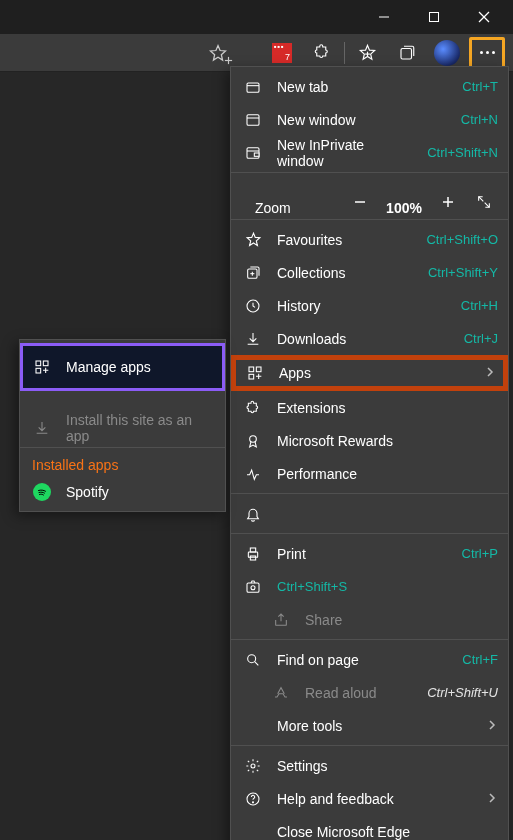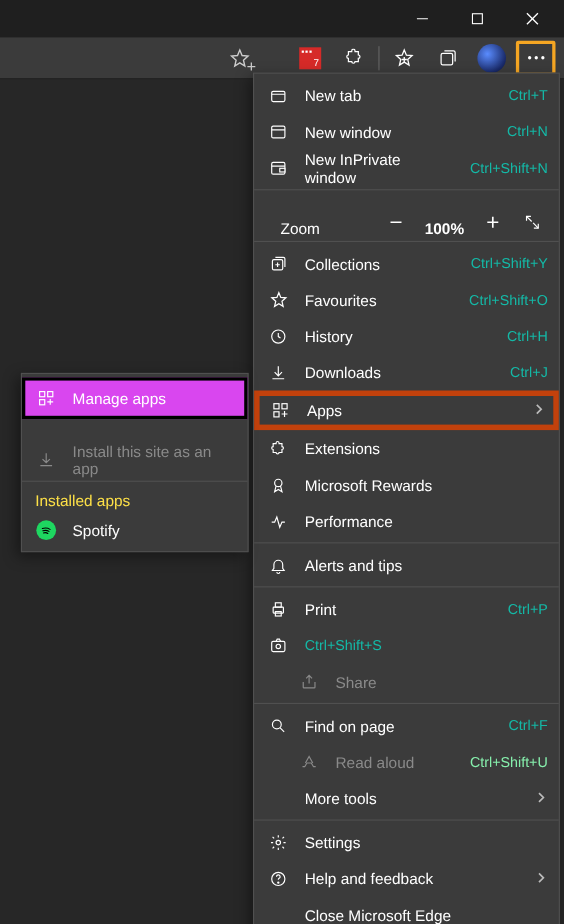--- a/index.html
+++ b/index.html
@@ -64,21 +64,21 @@
       color:#fff;
       gap: 14px;
       position:relative;
     }
     .mrow .icon-slot { width:20px; height:20px; display:flex; align-items:center; justify-content:center; flex-shrink:0; color:#fff; }
     .mrow .label { flex:1; font-size:14px; }
     .mrow .shortcut { font-size:13px; color:#14b8a6; }
     .mrow .chev { width:16px; text-align:right; color:#bbb; }
     .mrow.disabled { color:#8a8a8a;margin-left:28px; }
     .mrow.disabled .icon-slot { color:#8a8a8a; }
-    .mrow.disabled .shortcut { color:#86efac; }
+    .mrow.disabled .shortcut { color:#e5e5e5;font-style:italic; }
     .mrow.highlighted { border:5px solid #c2410c; padding:0 7px 0 9px; height:36px; }
     .msep { height:1px; background:#505050; margin:3px 0; }
     .zoom-row { display:flex; align-items:flex-end; height:40px; padding:0 10px 0 24px; gap:8px; }
     .zoom-label { flex:1; }
     .zoom-btn { width:28px; height:28px; display:flex; align-items:center; justify-content:center; color:#fff; }
     .zoom-val { width:44px; text-align:center;font-weight:bold; }
     .submenu {
       position:absolute;
       top:339px; left:19px;
       width:207px;
@@ -87,24 +87,24 @@
       box-shadow: -4px 4px 12px rgba(0,0,0,0.4);
       padding:3px 0;
     }
     .srow {
       display:flex; align-items:center;
       height:33px;
       padding: 0 10px 0 12px;
       gap:14px;
     }
     .srow .icon-slot { width:20px; height:20px; display:flex; align-items:center; justify-content:center; flex-shrink:0; }
-    .srow.highlighted { background:#d946ef; border:3px solid #000000; padding:0 7px 0 9px; height:38px; }
+    .srow.highlighted { background:#0f172a; border:3px solid #8b5cf6; padding:0 7px 0 9px; height:48px; }
     .srow.disabled { color:#8a8a8a;margin-top:20px; }
     .srow.disabled .icon-slot { color:#8a8a8a; }
-    .submenu .header { padding: 6px 12px 2px; font-size:14px; color:#fde047; }
+    .submenu .header { padding: 6px 12px 2px; font-size:14px; color:#f97316; }
     .spotify-icon { width:18px; height:18px; border-radius:50%; background:#1ed760; display:flex; align-items:center; justify-content:center; }
   </style>
 </head>
 <body>
 
 <div class="titlebar">
   <div class="winbtn">
       <svg width="12" height="12" viewBox="0 0 12 12">
         <line x1="1" y1="6" x2="11" y2="6" stroke="#fff" stroke-width="1"></line>
       </svg>
@@ -222,41 +222,41 @@
     <span class="zoom-btn">
         <svg width="16" height="16" viewBox="0 0 24 24" fill="none" stroke="#fff" stroke-width="1.6">
           <path d="M4 10V4h6M20 14v6h-6"></path>
           <path d="M4 4l7 7M20 20l-7-7"></path>
         </svg>
       </span>
   </div>
   <div class="msep"></div>
   <div class="mrow">
     <span class="icon-slot">
+        <svg width="17" height="17" viewBox="0 0 24 24" fill="none" stroke="currentColor" stroke-width="1.6">
+          <polygon points="12,3 14.5,9 21,9.5 16,14 17.5,20.5 12,17 6.5,20.5 8,14 3,9.5 9.5,9"></polygon>
+        </svg>
+      </span>
+    <span class="label">Favourites</span>
+    <span class="shortcut">Ctrl+Shift+O</span>
+  </div>
+  <div class="mrow">
+    <span class="icon-slot">
         <svg width="16" height="16" viewBox="0 0 24 24" fill="none" stroke="currentColor" stroke-width="1.6">
           <rect x="4" y="6" width="14" height="14" rx="2"></rect>
           <path d="M8 3h11a2 2 0 0 1 2 2v11"></path>
           <line x1="11" y1="10" x2="11" y2="16"></line>
           <line x1="8" y1="13" x2="14" y2="13"></line>
         </svg>
       </span>
     <span class="label">Collections</span>
     <span class="shortcut">Ctrl+Shift+Y</span>
   </div>
   <div class="mrow">
     <span class="icon-slot">
-        <svg width="17" height="17" viewBox="0 0 24 24" fill="none" stroke="currentColor" stroke-width="1.6">
-          <polygon points="12,3 14.5,9 21,9.5 16,14 17.5,20.5 12,17 6.5,20.5 8,14 3,9.5 9.5,9"></polygon>
-        </svg>
-      </span>
-    <span class="label">Favourites</span>
-    <span class="shortcut">Ctrl+Shift+O</span>
-  </div>
-  <div class="mrow">
-    <span class="icon-slot">
         <svg width="16" height="16" viewBox="0 0 24 24" fill="none" stroke="currentColor" stroke-width="1.6">
           <circle cx="12" cy="12" r="9"></circle>
           <path d="M12 7v5l3 2"></path>
         </svg>
       </span>
     <span class="label">History</span>
     <span class="shortcut">Ctrl+H</span>
   </div>
   <div class="mrow">
     <span class="icon-slot">
@@ -306,21 +306,20 @@
       </span>
     <span class="label">Performance</span>
   </div>
   <div class="msep"></div>
   <div class="mrow">
     <span class="icon-slot">
         <svg width="16" height="16" viewBox="0 0 24 24" fill="none" stroke="currentColor" stroke-width="1.6">
           <path d="M6 16V11a6 6 0 1 1 12 0v5l2 3H4l2-3zM10 21a2 2 0 0 0 4 0"></path>
         </svg>
       </span>
-    <span class="label">Alerts and tips</span>
   </div>
   <div class="msep"></div>
   <div class="mrow">
     <span class="icon-slot">
         <svg width="16" height="16" viewBox="0 0 24 24" fill="none" stroke="currentColor" stroke-width="1.6">
           <rect x="5" y="9" width="14" height="8" rx="1"></rect>
           <rect x="8" y="3" width="8" height="6"></rect>
           <rect x="8" y="15" width="8" height="6"></rect>
         </svg>
       </span>

